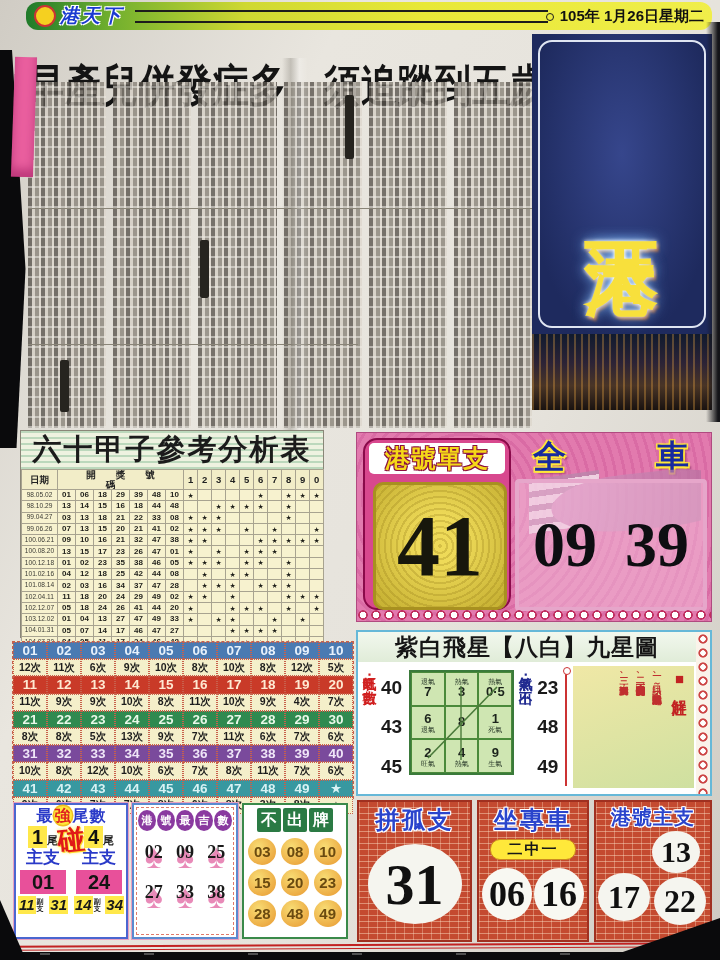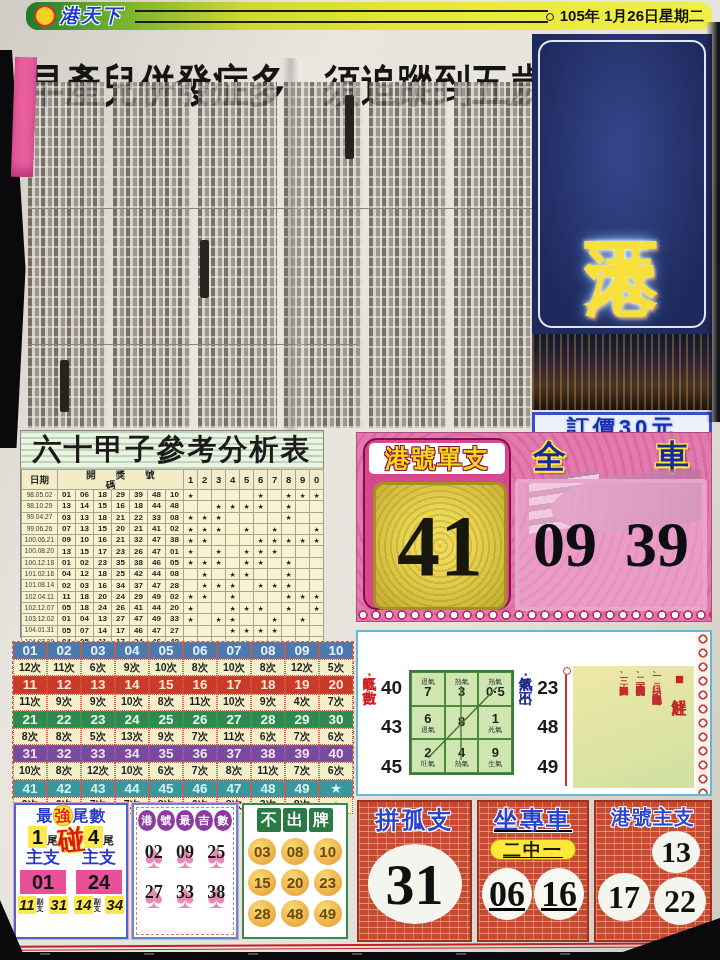--- a/index.html
+++ b/index.html
@@ -200,24 +200,24 @@
      background-image:
        repeating-linear-gradient(0deg,rgba(255,228,200,.45) 0 1px,rgba(0,0,0,0) 1px 6px),
        repeating-linear-gradient(90deg,rgba(255,228,200,.35) 0 1px,rgba(0,0,0,0) 1px 9px);}
   .bk-title{text-align:center;font-weight:900;color:#2a44cc;letter-spacing:2px;margin-top:2px;
      text-shadow:1px 0 #fff,-1px 0 #fff,0 1px #fff,0 -1px #fff,1px 1px #fff,-1px -1px #fff,1px -1px #fff,-1px 1px #fff;}
   .pinned{left:357px;width:115px;}
   .pinned .bk-title{font-size:24px;}
   .pn-ellipse{width:94px;height:80px;margin:8px auto 0;background:#f5f5ef;border-radius:50%;
      display:flex;align-items:center;justify-content:center;}
   .pn-ellipse span{font-family:"Liberation Serif","DejaVu Serif",serif;font-size:58px;font-weight:900;color:#101010;}
-  .express{left:477px;width:112px;text-decoration:underline;}
+  .express{left:477px;width:112px;}
   .express .bk-title{font-size:24px;}
   .ex-pill{width:84px;height:19px;margin:3px auto 0;background:#ffe83a;border:1px solid #cc8a20;border-radius:10px;
-     display:flex;align-items:center;justify-content:center;font-size:18px;font-weight:900;color:#181818;letter-spacing:2px;}
+     display:flex;align-items:center;justify-content:center;font-size:15px;font-weight:900;color:#181818;letter-spacing:2px;}
   .ex-circles{display:flex;justify-content:space-around;margin-top:8px;padding:0 2px;}
   .ex-circle{width:50px;height:52px;background:#f8f8f2;border-radius:50%;
      display:flex;align-items:center;justify-content:center;}
   .ex-circle span{font-family:"Liberation Serif","DejaVu Serif",serif;font-size:36px;font-weight:900;color:#101010;}
   .mainpick{left:594px;width:118px;}
   .mainpick .bk-title{font-size:20px;letter-spacing:1px;}
   .mp-wrap{position:relative;height:110px;}
   .mp-circle{position:absolute;background:#f5f5ef;border-radius:50%;display:flex;align-items:center;justify-content:center;}
   .mp-circle span{font-family:"Liberation Serif","DejaVu Serif",serif;font-weight:900;color:#101010;}
   .mp-circle:nth-of-type(1){left:56px;top:0px;width:48px;height:42px;}
@@ -260,23 +260,20 @@
   <div class="subbar" style="left:200px;top:240px;width:9px;height:58px;"></div>
   <div class="subbar" style="left:60px;top:360px;width:9px;height:52px;"></div>
   <div class="crease"></div>
 
   <aside class="banner">
     <div class="banner-inner">
       <div class="banner-title">港天下</div>
     </div>
   </aside>
   <div class="cityphoto"></div>
-  <div class="pricebox">
-    <span>訂價30元</span>
-  </div>
 
   <section class="sixty">
     <div class="sixty-title">六十甲子參考分析表</div>
     <table class="sx">
       <colgroup>
         <col class="w-date">
         <col class="w-num">
           <col class="w-num">
           <col class="w-num">
           <col class="w-num">
@@ -797,20 +794,21 @@
       <div class="fc-panel">
 
       <span class="fc-num">09</span>
           <span class="fc-num">39</span>
         </div>
     </div>
     <div class="chain"></div>
   </section>
 
   <section class="ninestar">
+    <div class="ns-title">紫白飛星【八白】九星圖</div>
     <div class="ns-body">
       <div class="ns-side">
         <div class="ns-vlabel red">旺氣：吉數</div>
         <div class="ns-nums">
 
         <span>40</span>
             <span>43</span>
             <span>45</span>
           </div>
       </div>

